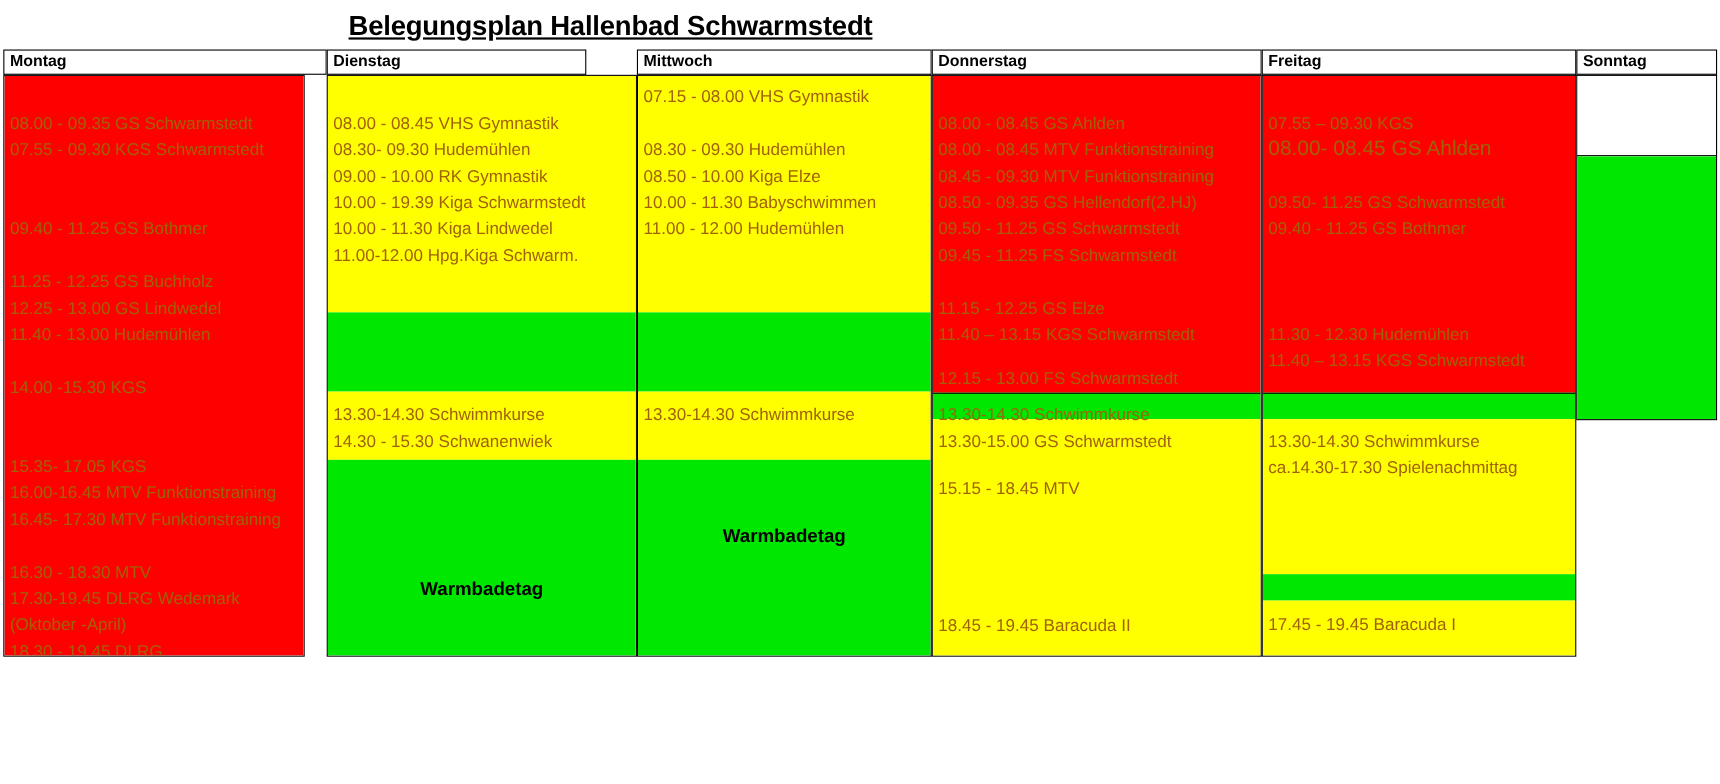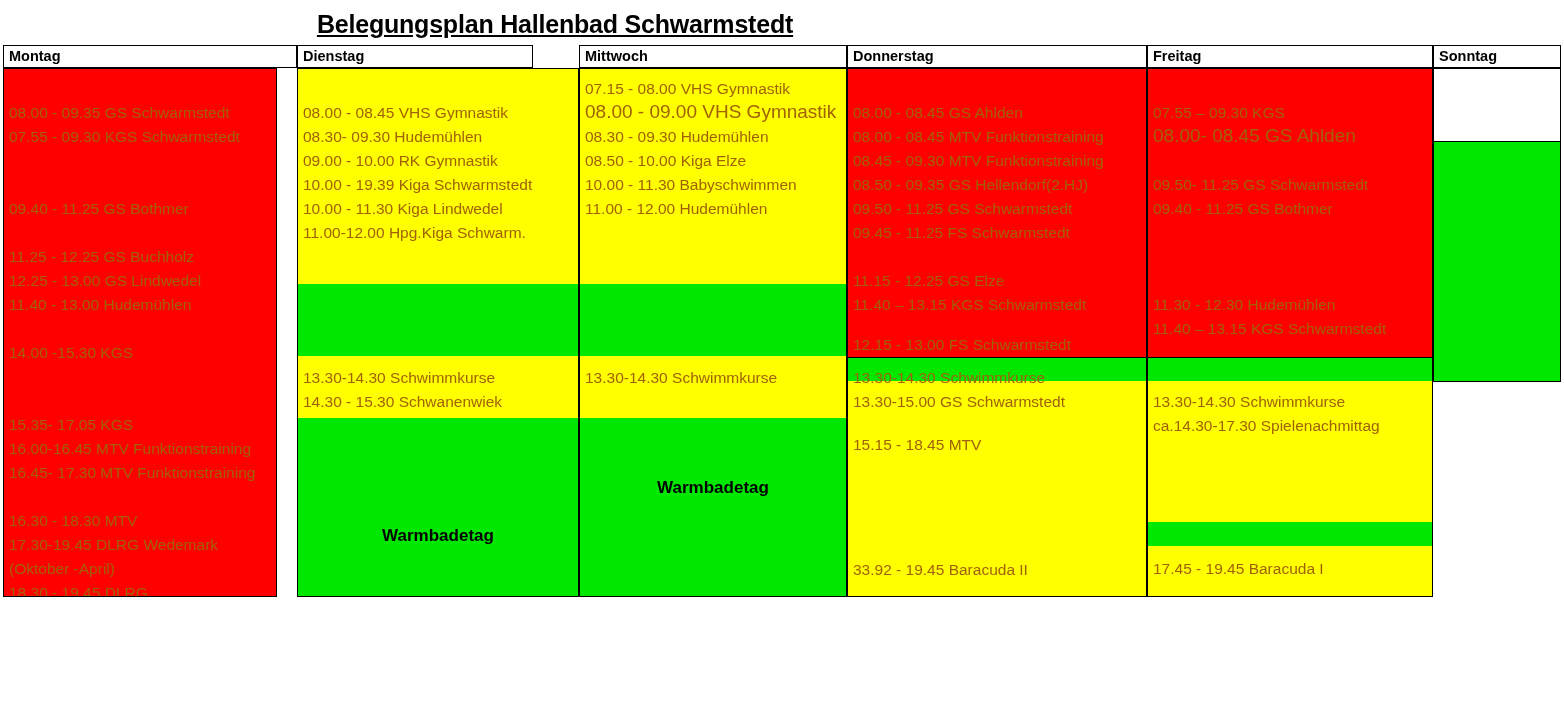--- a/index.html
+++ b/index.html
@@ -156,21 +156,20 @@
     <div class="warmbad" style="top:457px; left:0; width:100%;">Warmbadetag</div>
   </div>
 
   <div class="col" style="left:576px; top:23px; width:268px; height:529px;">
     <div class="band yellow" style="top:0px;   height:215px;"></div>
     <div class="band green" style="top:215px; height:72px;"></div>
     <div class="band yellow" style="top:287px; height:62px;"></div>
     <div class="band green" style="top:349px; height:178px;"></div>
 
     <div class="line" style="top:12px;">07.15 - 08.00 VHS Gymnastik</div>
-    <div class="line big" style="top:33px;">08.00 - 09.00 VHS Gymnastik</div>
     <div class="line" style="top:60px;">08.30 - 09.30 Hudemühlen</div>
     <div class="line" style="top:84px;">08.50 - 10.00 Kiga Elze</div>
     <div class="line" style="top:108px;">10.00 - 11.30 Babyschwimmen</div>
     <div class="line" style="top:132px;">11.00 - 12.00 Hudemühlen</div>
     <div class="line" style="top:301px;">13.30-14.30 Schwimmkurse</div>
 
     <div class="warmbad" style="top:409px; left:0; width:100%;">Warmbadetag</div>
   </div>
 
   <div class="col" style="left:844px; top:23px; width:300px; height:529px;">
@@ -183,21 +182,21 @@
     <div class="line" style="top:84px;">08.45 - 09.30 MTV Funktionstraining</div>
     <div class="line" style="top:108px;">08.50 - 09.35 GS Hellendorf(2.HJ)</div>
     <div class="line" style="top:132px;">09.50 - 11.25 GS Schwarmstedt</div>
     <div class="line" style="top:156px;">09.45 - 11.25 FS Schwarmstedt</div>
     <div class="line" style="top:204px;">11.15 - 12.25 GS Elze</div>
     <div class="line" style="top:228px;">11.40 – 13.15 KGS Schwarmstedt</div>
     <div class="line" style="top:268px;">12.15 - 13.00 FS Schwarmstedt</div>
     <div class="line" style="top:301px;">13.30-14.30 Schwimmkurse</div>
     <div class="line" style="top:325px;">13.30-15.00 GS Schwarmstedt</div>
     <div class="line" style="top:368px;">15.15 - 18.45 MTV</div>
-    <div class="line" style="top:493px;">33.92 - 19.45 Baracuda II</div>
+    <div class="line" style="top:493px;">18.45 - 19.45 Baracuda II</div>
   </div>
 
   <div class="col" style="left:1144px; top:23px; width:286px; height:529px;">
     <div class="band red" style="top:0px;   height:288px;"></div>
     <div class="band green sep-top" style="top:288px; height:24px;"></div>
     <div class="band yellow" style="top:312px; height:141px;"></div>
     <div class="band green" style="top:453px; height:24px;"></div>
     <div class="band yellow" style="top:477px; height:50px;"></div>
 
     <div class="line" style="top:36px;">07.55 – 09.30 KGS</div>

